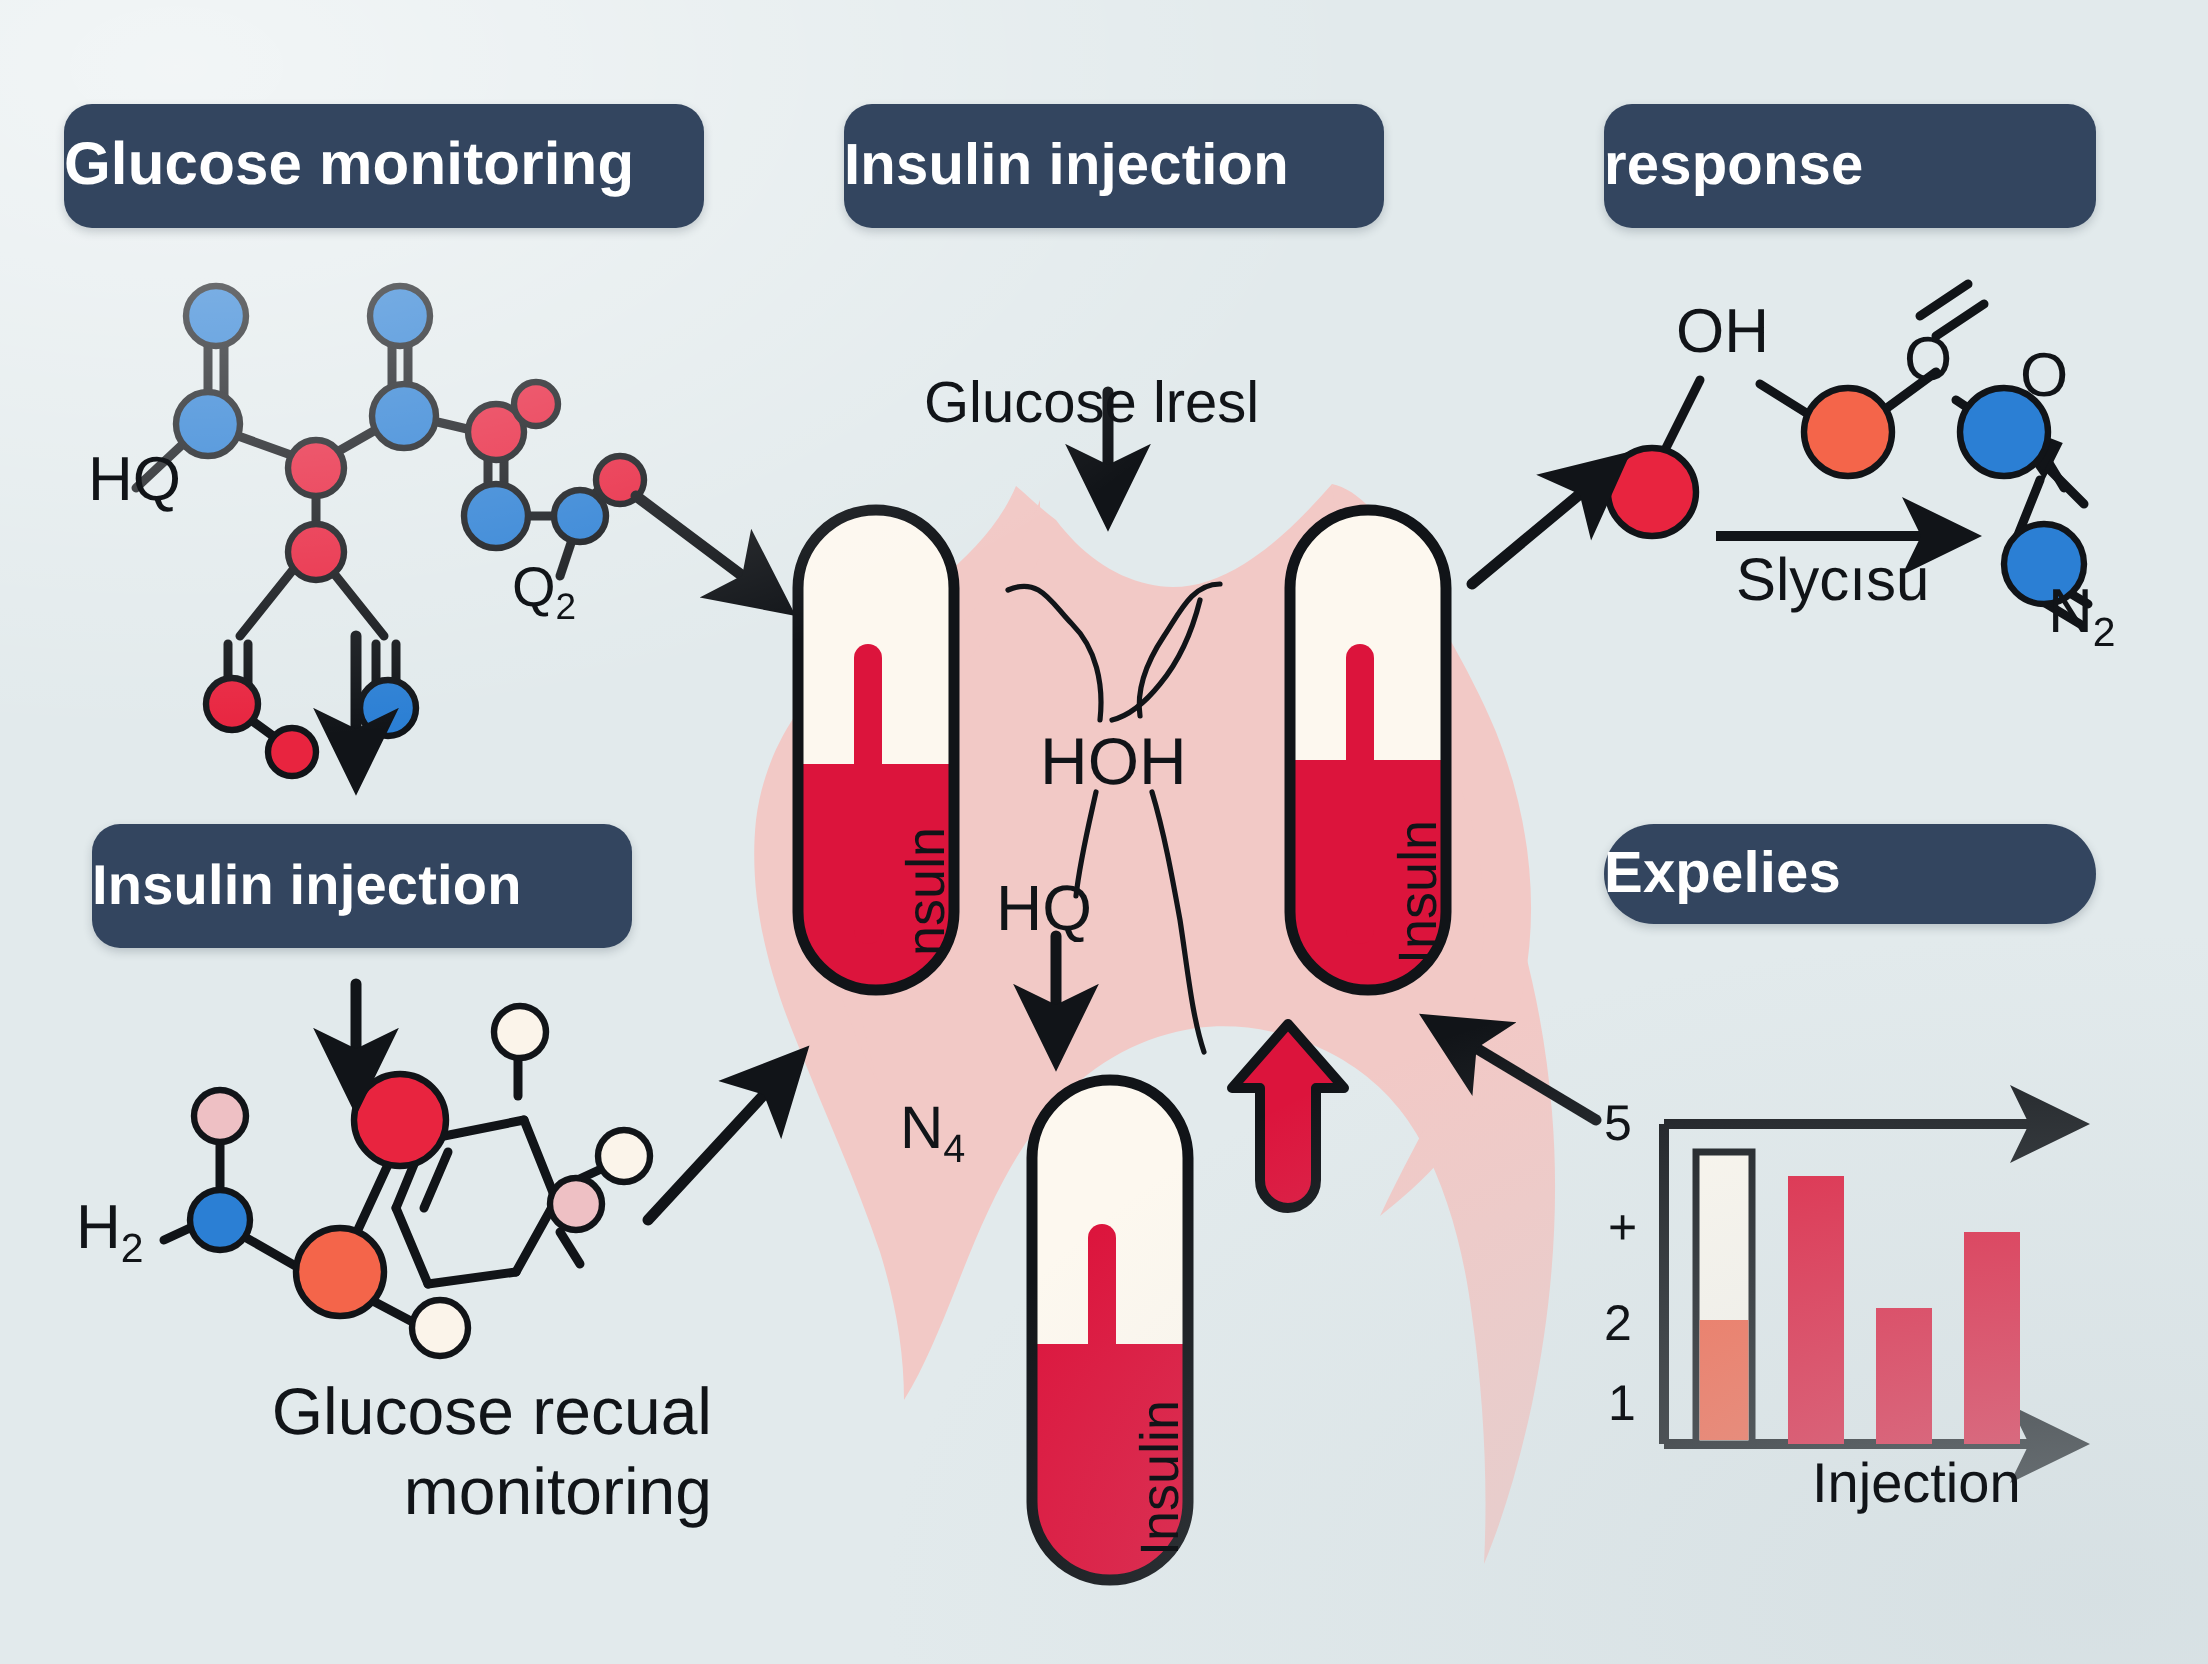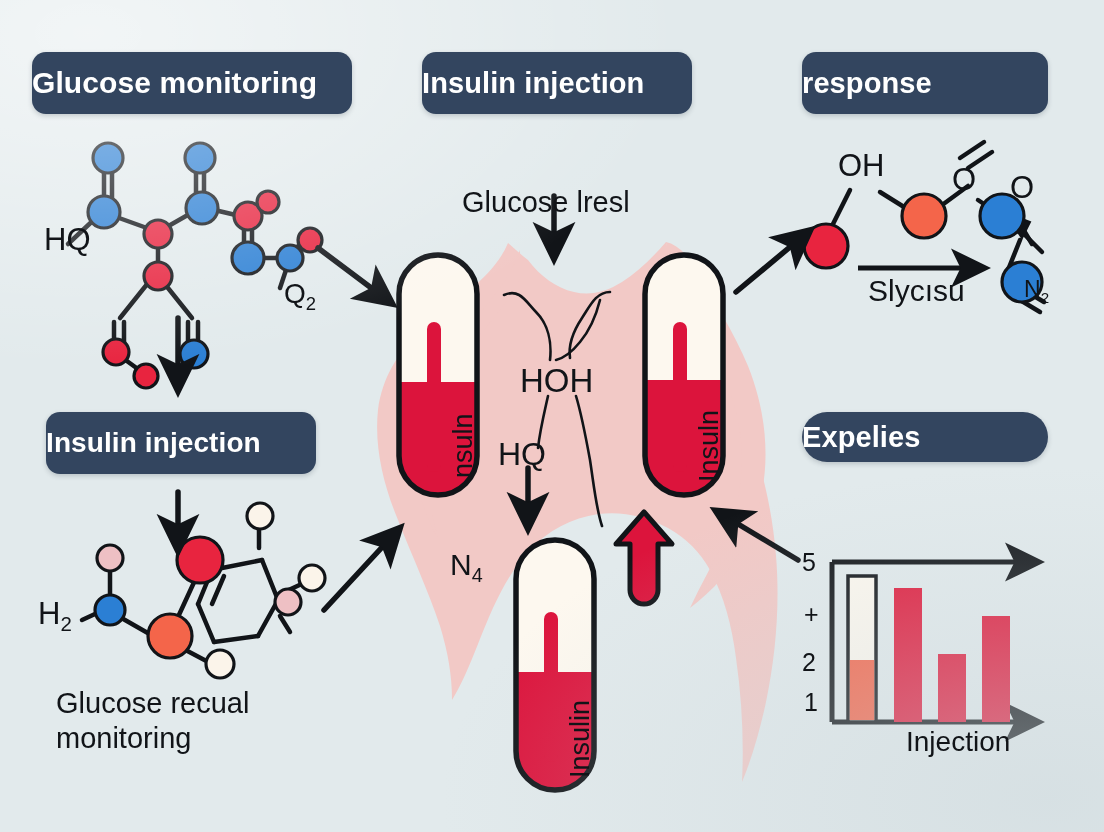--- a/index.html
+++ b/index.html
@@ -58,30 +58,30 @@
     color: #111418;
     font-weight: 400;
     z-index: 6;
     white-space: nowrap;
   }
   #label-glucose-level { left: 462px; top: 158px; font-size: 29px; margin-top: 28px; }
   #label-hoh { left: 520px; top: 362px; font-size: 33px; font-weight: 500; text-align: center; }
   #label-hq-center { left: 498px; top: 436px; font-size: 32px; font-weight: 500; }
   #label-n4 { left: 450px; top: 548px; font-size: 30px; font-weight: 400; text-align: right; }
   #label-hq-left { left: 44px; top: 222px; font-size: 31px; font-weight: 500; }
-  #label-q2 { left: 284px; top: 278px; font-size: 28px; font-weight: 500; }
+  #label-q2 { left: 256px; top: 278px; font-size: 28px; font-weight: 500; }
   #label-h2 { left: 38px; top: 596px; font-size: 31px; font-weight: 500; }
   #label-oh-right { left: 838px; top: 148px; font-size: 31px; font-weight: 500; }
   #label-o-mid-right { left: 952px; top: 162px; font-size: 31px; font-weight: 500; }
   #label-o-far-right { left: 1010px; top: 170px; font-size: 31px; font-weight: 500; }
   #label-slycisu { left: 868px; top: 274px; font-size: 30px; font-weight: 400; }
-  #label-n2 { left: 1024px; top: 276px; font-size: 23px; font-weight: 500; }
+  #label-n2 { left: 1024px; top: 288px; font-size: 31px; font-weight: 500; }
   #caption-glucose-recual {
     left: 56px; top: 686px; width: 300px;
-    font-size: 29px; text-align: left; line-height: 1.2;
+    font-size: 33px; text-align: right; line-height: 1.2;
     white-space: normal;
   }
   #chart-title { left: 848px; top: 516px; font-size: 27px; }
   #chart-xlabel { left: 906px; top: 726px; font-size: 28px; }
   .tick {
     position: absolute;
     color: #111418;
     font-size: 25px;
     font-weight: 500;
     z-index: 6;

